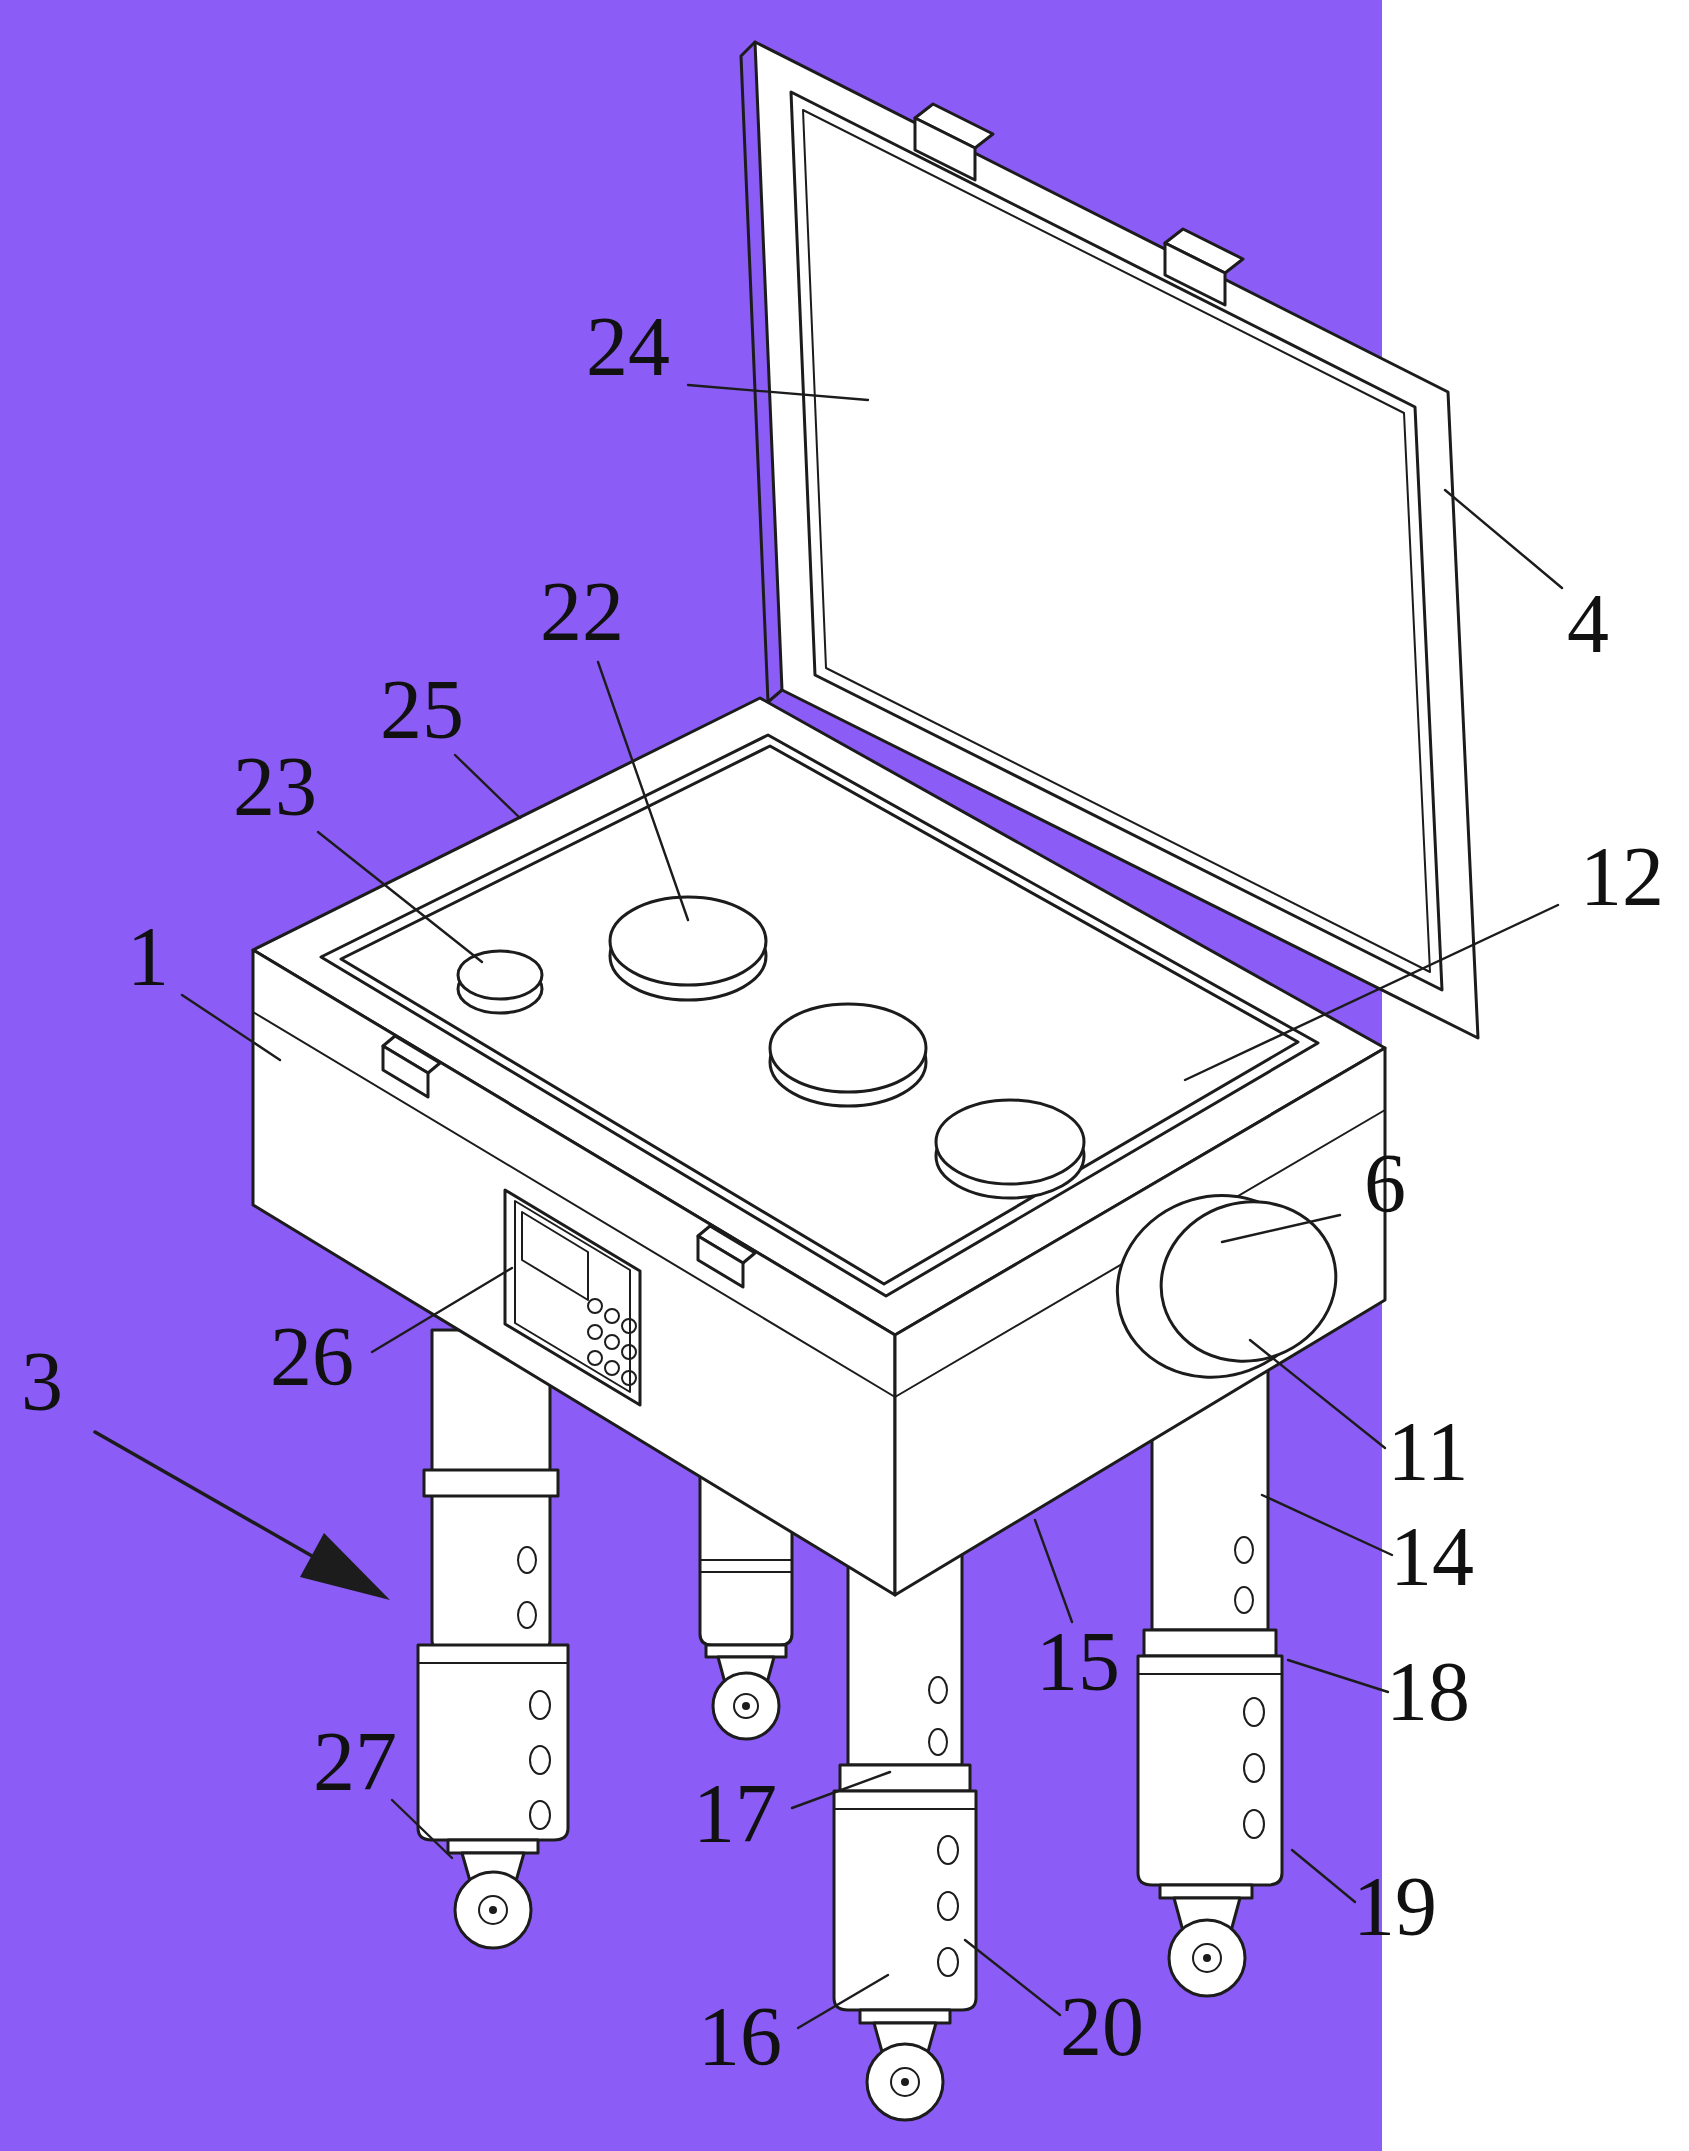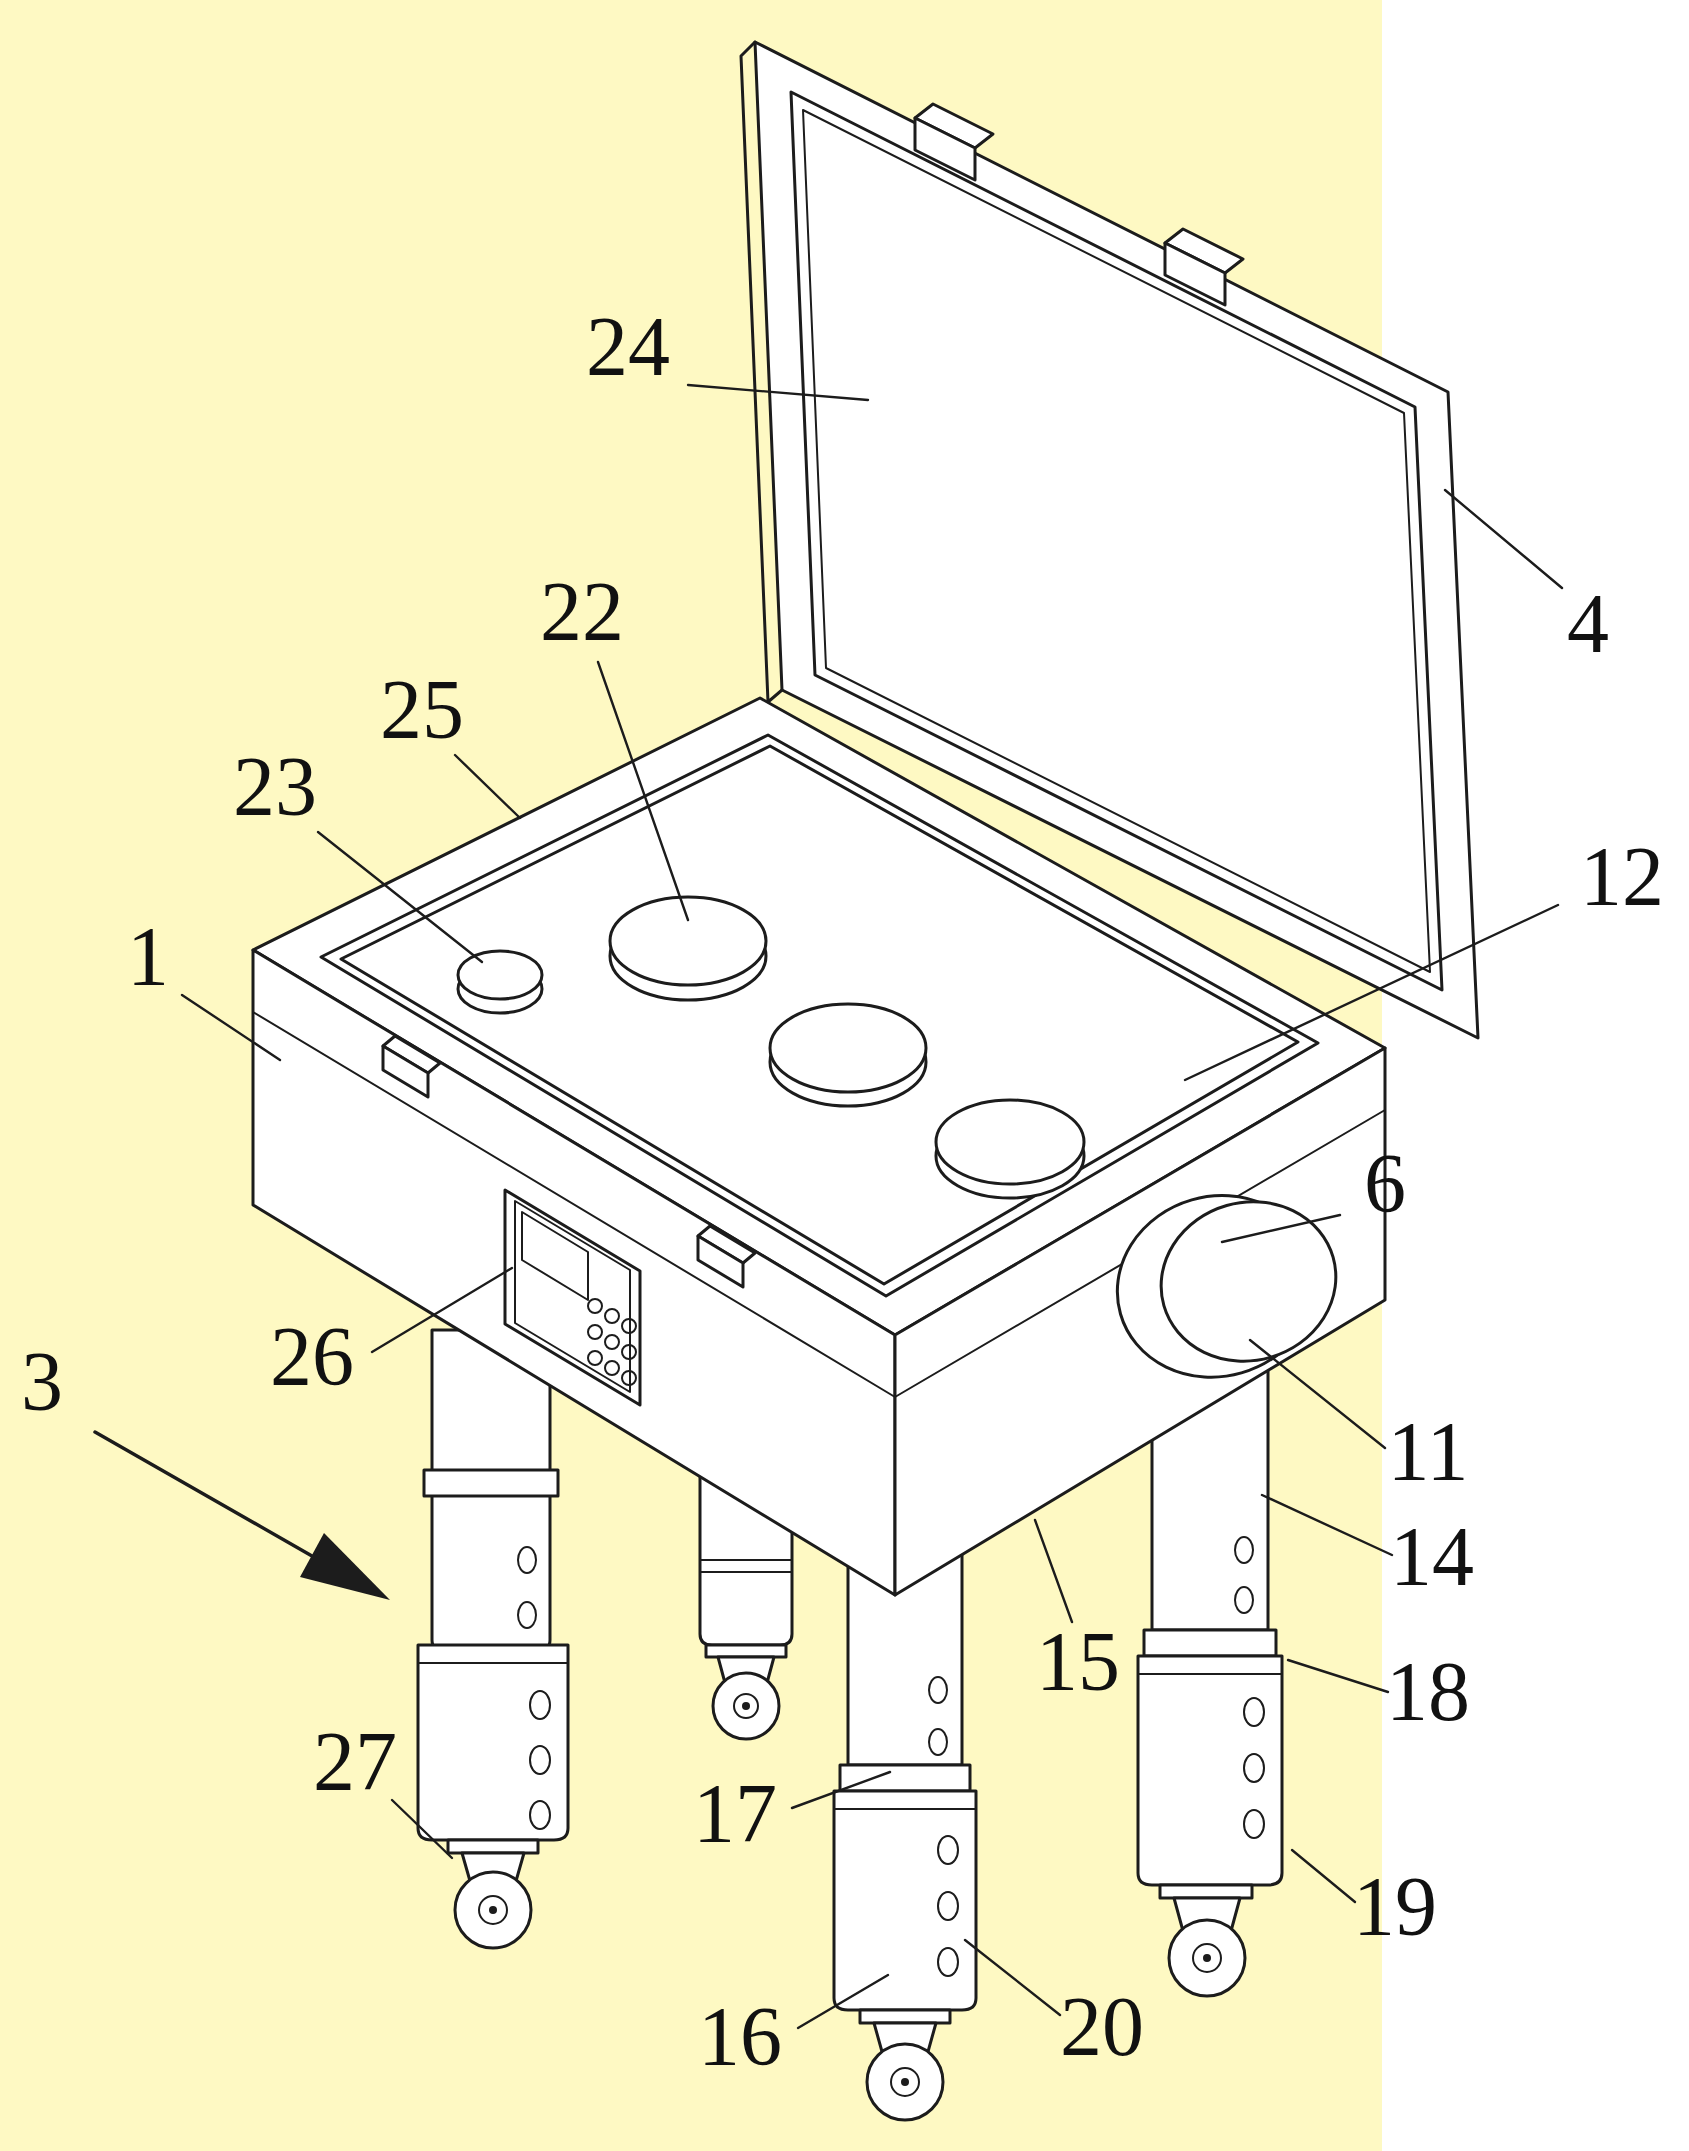--- a/index.html
+++ b/index.html
@@ -1,17 +1,17 @@
 <!DOCTYPE html>
 <html><head>
 <meta charset="utf-8">
 <style>
   html,body{margin:0;padding:0;background:#ffffff;}
   .stage{
-    width:1382px;height:2151px;background:#fef9c3;position:relative;
+    width:1382px;height:2151px;background:#8b5cf6;position:relative;
     font-family:"Liberation Serif", serif;
   }
   svg{display:block;width:1689px;height:2151px;}
   .ln{fill:none;stroke:#1c1c1c;stroke-width:3;stroke-linejoin:round;stroke-linecap:round;}
   .thin{stroke-width:2;}
   .fill{fill:#ffffff;stroke:#1c1c1c;stroke-width:3;stroke-linejoin:round;}
   .fillthin{fill:#ffffff;stroke:#1c1c1c;stroke-width:2;stroke-linejoin:round;}
   .solid{fill:#1c1c1c;stroke:none;}
   .leader{fill:none;stroke:#1c1c1c;stroke-width:2.4;stroke-linecap:round;}
   text.ref{font-family:"Liberation Serif", serif;font-size:84px;fill:#111111;}

